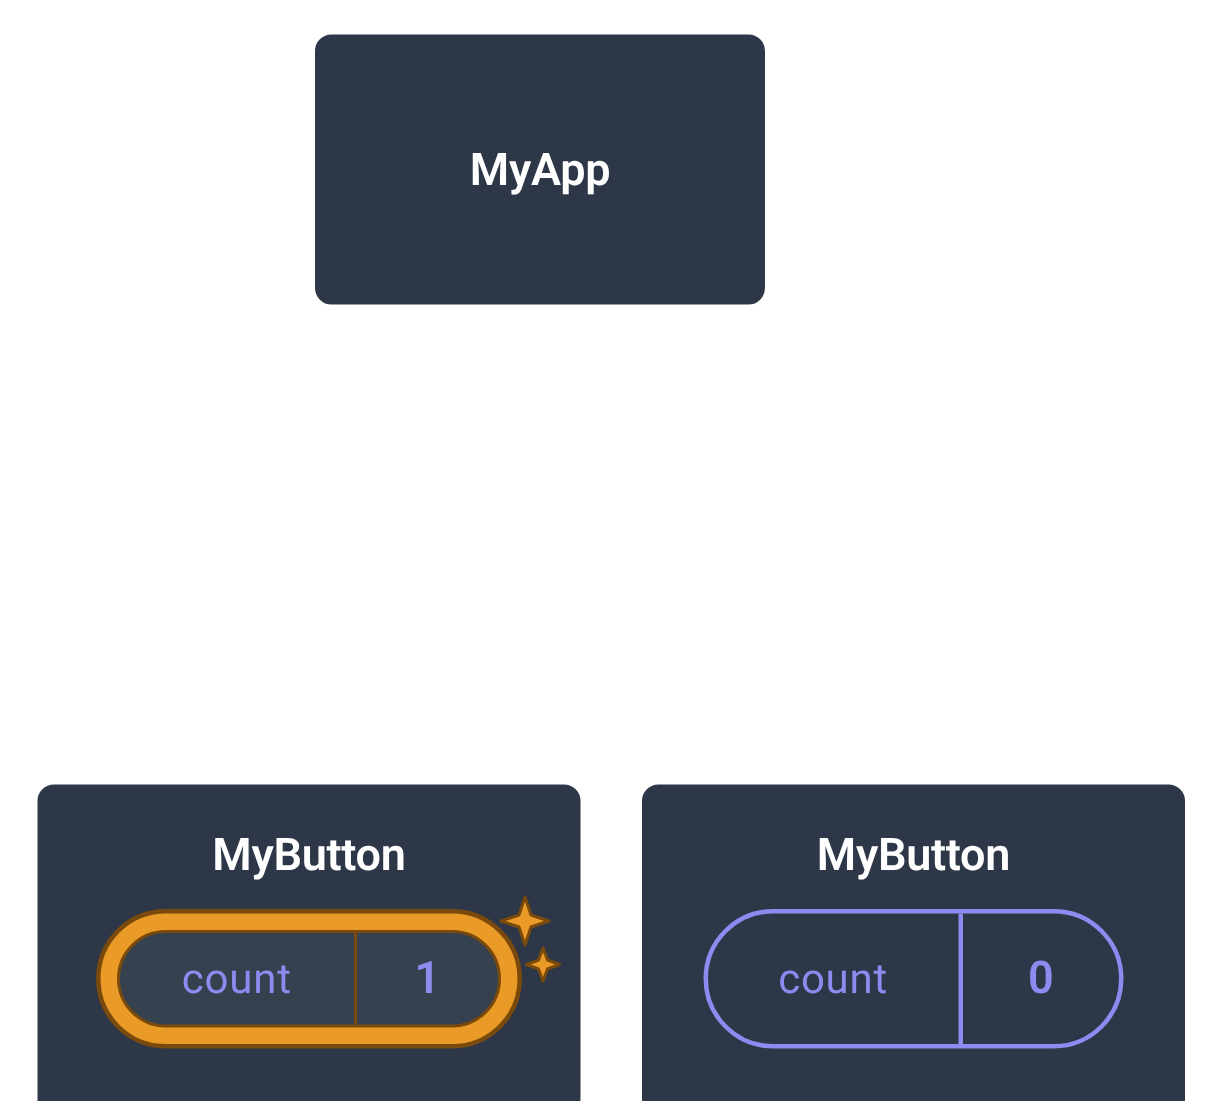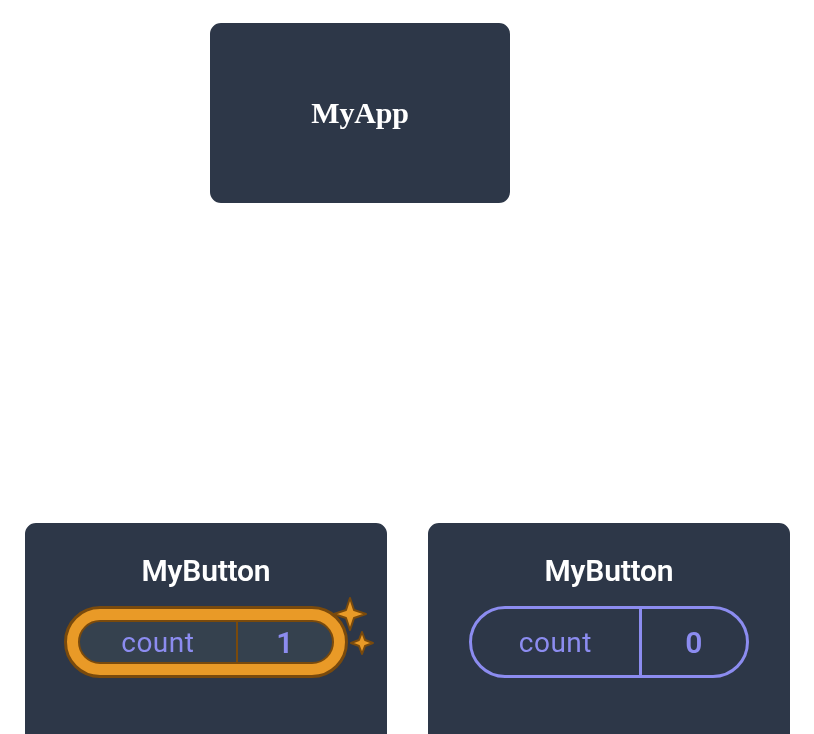--- a/index.html
+++ b/index.html
@@ -32,39 +32,38 @@
     font-weight: 600;
     color: #ffffff;
     letter-spacing: -0.2px;
   }
   .root-node {
     left: 207px;
     top: 20px;
     width: 306px;
     height: 186px;
     justify-content: center;
-    font-family: Liberation Serif, serif;
   }
   .child-node {
     width: 368px;
     height: 235px;
     top: 520px;
     padding-top: 30px;
   }
   .child-left {
     left: 22px;
   }
   .child-right {
     left: 425px;
   }
   
   .pill {
     display: flex;
     align-items: stretch;
-    height: 72px;
+    height: 93px;
     border-radius: 999px;
     overflow: visible;
     position: relative;
     text-align: right;
   }
   .pill-outline {
     border: 3px solid #8c8cf0;
     background: transparent;
     width: 280px;
   }

